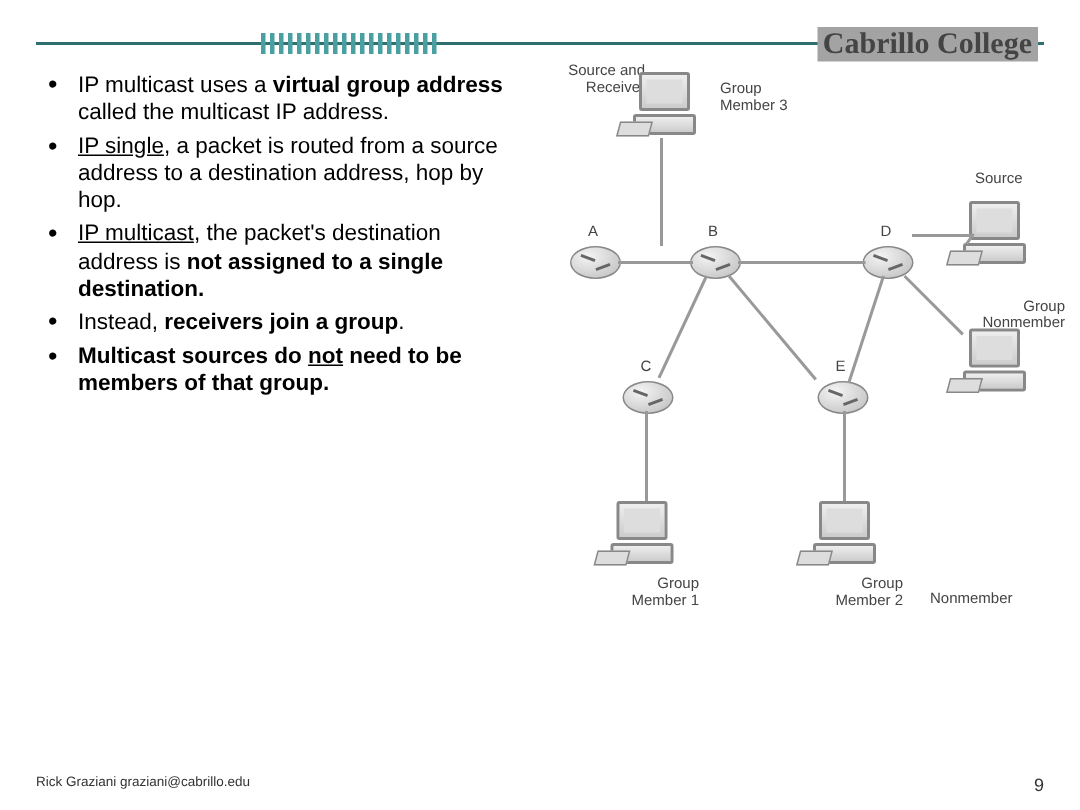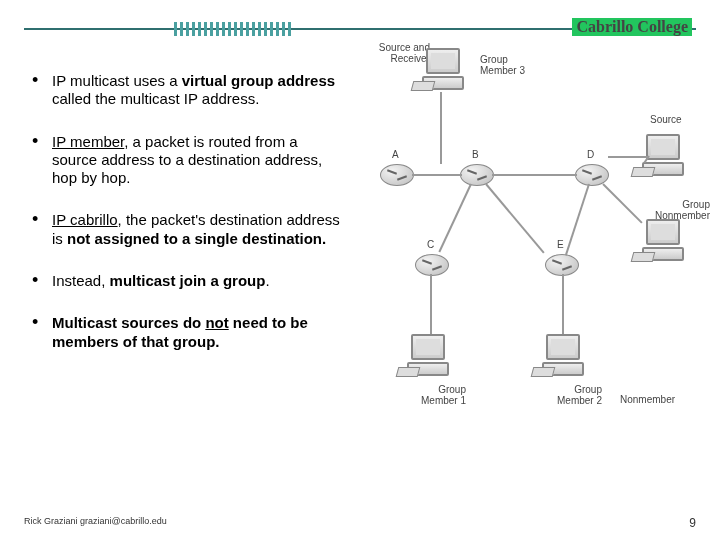--- a/index.html
+++ b/index.html
@@ -3,25 +3,25 @@
 <meta charset="utf-8">
 <style>
   * { box-sizing: border-box; margin: 0; padding: 0; }
   html, body { width: 720px; height: 540px; font-family: Arial, Helvetica, sans-serif; background: #fff; color: #000; }
   .slide { position: relative; width: 720px; height: 540px; padding: 20px 24px 10px 24px; }
   .title { font-size: 26px; font-weight: bold; margin-bottom: 10px; }
   .divider { position: relative; height: 18px; width: 672px; margin-bottom: 6px; }
   .divider .hline { position: absolute; top: 8px; left: 0; right: 0; height: 2px; background: #2f6f6f; }
   .divider .ticks { position: absolute; top: 2px; left: 150px; width: 160px; height: 14px; display: flex; gap: 3px; }
   .divider .ticks span { display: block; width: 3px; height: 14px; background: #4aa0a0; }
-  .divider .brand { position: absolute; right: 4px; top: -2px; font-family: "Times New Roman", serif; font-weight: bold; font-size: 16px; color: #444; background: #22c55e; padding: 0 4px; }
+  .divider .brand { position: absolute; right: 4px; top: -2px; font-family: "Times New Roman", serif; font-weight: bold; font-size: 20px; color: #444; background: #a3a3a3; padding: 0 4px; }
   .body { display: flex; gap: 6px; height: 430px; }
   .text-col { width: 320px; padding-top: 4px; }
   ul.bullets { list-style: none; padding-left: 6px; }
-  ul.bullets li { position: relative; padding-left: 22px; font-size: 15px; line-height: 1.22; margin-bottom: 4px; margin-top: 24px; }
+  ul.bullets li { position: relative; padding-left: 22px; font-size: 15px; line-height: 1.22; margin-bottom: 4px; }
   ul.bullets li::before { content: "•"; position: absolute; left: 2px; top: -2px; font-size: 18px; color: #000; }
   .u { text-decoration: underline; }
   .diagram { flex: 1; position: relative; font-family: Arial, sans-serif; font-size: 10px; color: #555; }
   .dlabel { position: absolute; font-size: 10px; color: #444; line-height: 1.1; text-align: right; }
   .computer { position: absolute; width: 46px; height: 46px; }
   .computer .mon { position: absolute; top: 0; left: 6px; width: 34px; height: 26px; border: 2px solid #888; background: linear-gradient(#eee,#ccc); border-radius: 2px; }
   .computer .mon::after { content:""; position:absolute; inset:3px; background:#ddd; }
   .computer .base { position: absolute; top: 28px; left: 2px; width: 42px; height: 14px; border: 2px solid #888; background: linear-gradient(#eee,#ccc); border-radius: 2px; }
   .computer .kb { position: absolute; top: 33px; left: -8px; width: 22px; height: 10px; border: 1px solid #888; background: #ddd; transform: skewX(-15deg); }
   .router { position: absolute; width: 34px; height: 22px; border-radius: 50%; background: radial-gradient(ellipse at 35% 30%, #f4f4f4, #bcbcbc); border: 1px solid #888; }
@@ -64,23 +64,23 @@
         <span></span>
         <span></span>
     </div>
     <div class="brand">Cabrillo College</div>
   </div>
 
   <div class="body">
     <div class="text-col">
       <ul class="bullets">
         <li>IP multicast uses a <b>virtual group address</b> called the multicast IP address.</li>
-        <li><span class="u">IP member</span>, a packet is routed from a source address to a destination address, hop by hop.</li>
-        <li><span class="u">IP cabrillo</span>, the packet's destination address is <b>not assigned to a single destination.</b></li>
-        <li>Instead, <b>multicast join a group</b>.</li>
+        <li><span class="u">IP single</span>, a packet is routed from a source address to a destination address, hop by hop.</li>
+        <li><span class="u">IP multicast</span>, the packet's destination address is <b>not assigned to a single destination.</b></li>
+        <li>Instead, <b>receivers join a group</b>.</li>
         <li><b>Multicast sources do <span class="u">not</span> need to be members of that group.</b></li>
       </ul>
     </div>
 
     <div class="diagram">
 
       <div class="dlabel" style="left: 10px; top: -2px; width: 70px; text-align: right; white-space: pre-line;">Source and
 Receiver</div>
       <div class="computer" style="left:70px; top:4px;">
           <div class="mon"></div>

